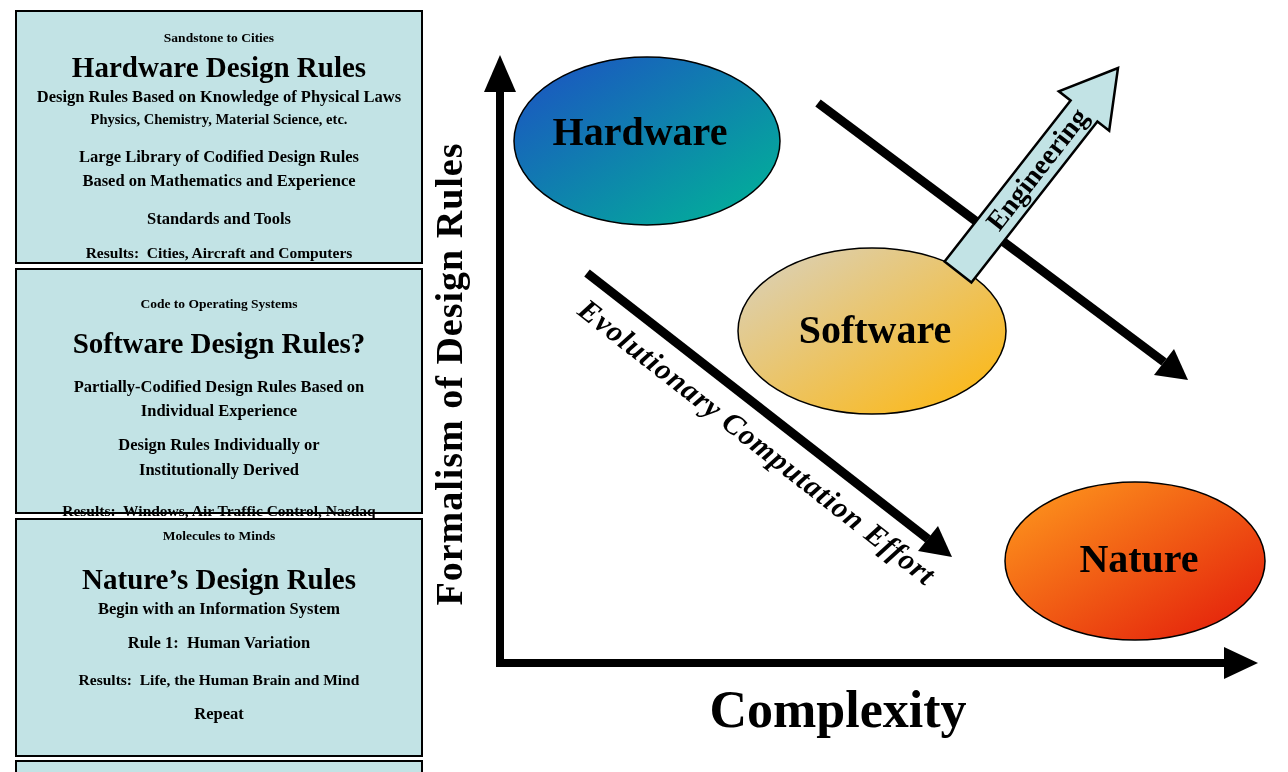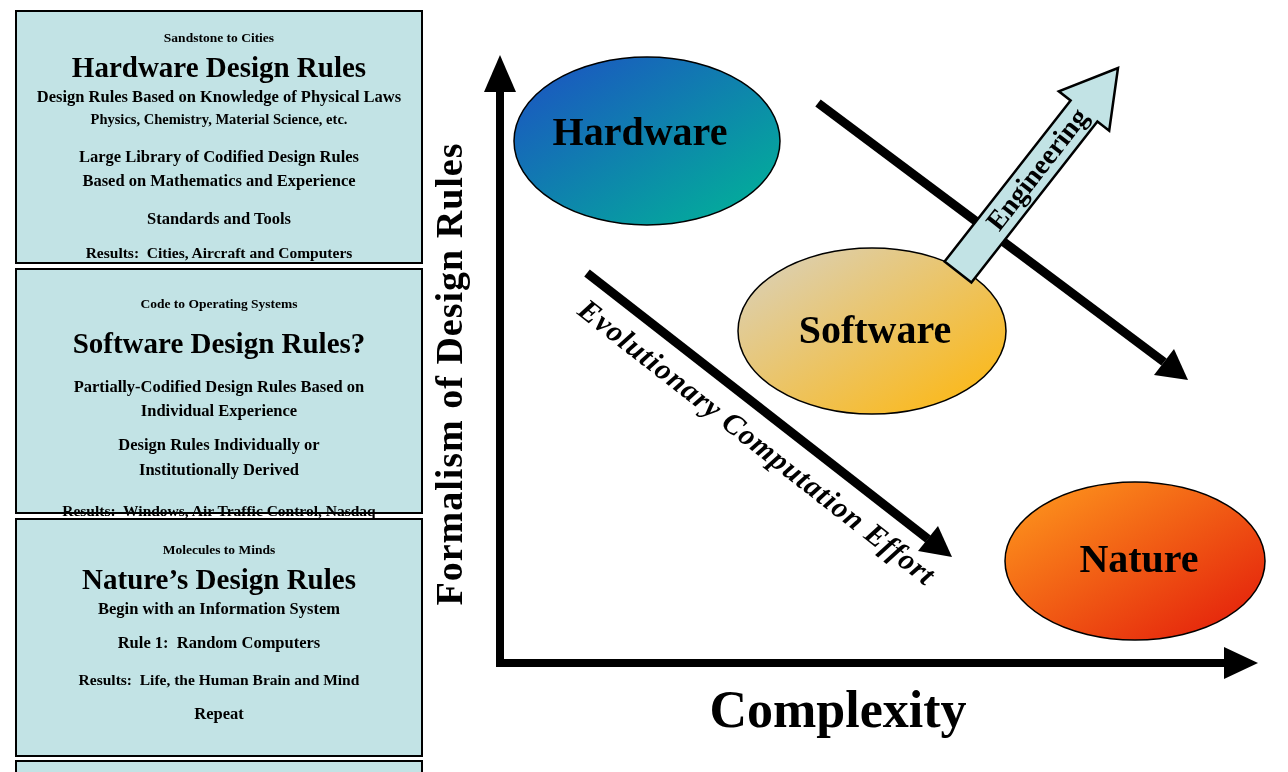--- a/index.html
+++ b/index.html
@@ -52,24 +52,24 @@
     <div class="subtitle" style="padding-top:26px;">Code to Operating Systems</div>
     <div class="title" style="margin-top:16px;">Software Design Rules?</div>
     <div class="ln g1">Partially-Codified Design Rules Based on</div>
     <div class="ln">Individual Experience</div>
     <div class="ln g2">Design Rules Individually or</div>
     <div class="ln">Institutionally Derived</div>
     <div class="ln g3 res">Results:  Windows, Air Traffic Control, Nasdaq</div>
   </section>
 
   <section class="panel" style="top:518px;height:239px;">
-    <div class="subtitle" style="padding-top:22px;">Molecules to Minds</div>
-    <div class="title" style="margin-top:6px;">Nature’s Design Rules</div>
+    <div class="subtitle" style="padding-top:8px;">Molecules to Minds</div>
+    <div class="title" style="margin-top:20px;">Nature’s Design Rules</div>
     <div class="ln">Begin with an Information System</div>
-    <div class="ln g2">Rule 1:  Random Computers</div>
+    <div class="ln g2">Rule 1:  Human Variation</div>
     <div class="ln g1 res">Results:  Life, the Human Brain and Mind</div>
     <div class="ln g2">Repeat</div>
   </section>
 
   <div class="panel-peek"></div>
 
   <svg class="diagram" width="858" height="772" viewBox="0 0 858 772">
     <defs>
       <linearGradient id="g-hw" x1="0" y1="0" x2="1" y2="1">
         <stop offset="0" stop-color="#1d4fc4"></stop>

